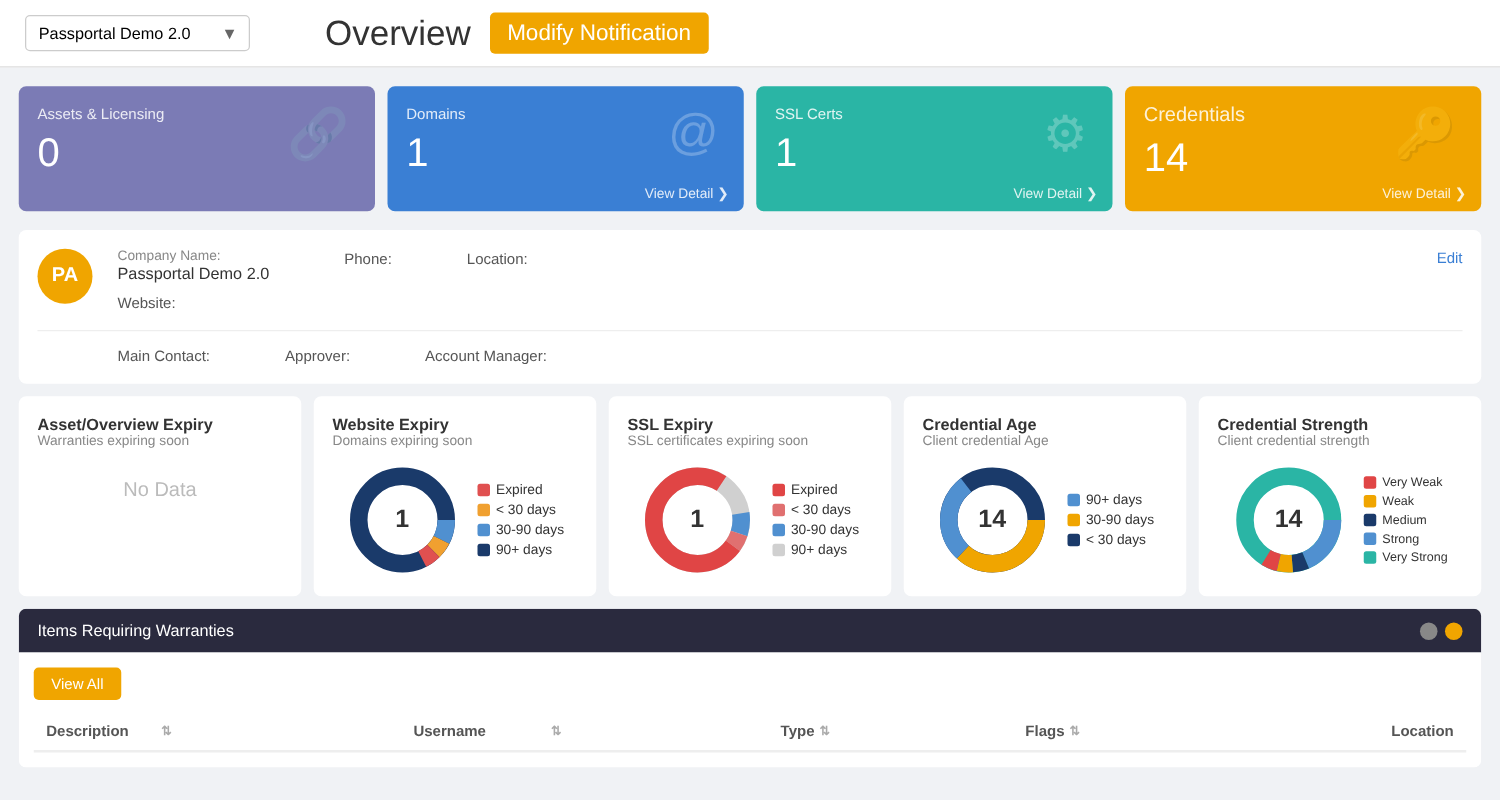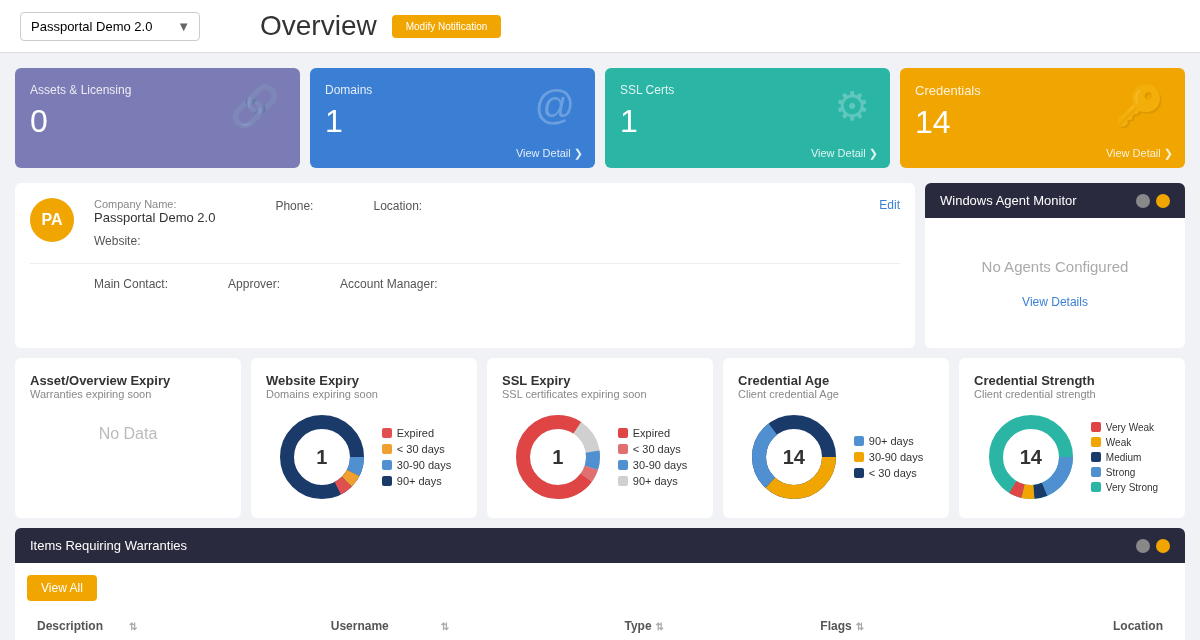--- a/index.html
+++ b/index.html
@@ -14,21 +14,21 @@
 <body>
 
 <div style="display:flex;align-items:center;padding:10px 20px;background:#fff;border-bottom:1px solid #ddd;">
   <div class="header-select-wrap">
     <select class="header-select" value="Passportal Demo 2.0">
       <option>Passportal Demo 2.0</option>
     </select>
     <span class="header-select-arrow">▼</span>
   </div>
   <h1 class="header-title" style="font-size:28px;font-weight:300;margin-left:60px;">Overview</h1>
-  <button class="modify-btn" style="margin-left:15px;background:#f0a500;color:#fff;border:none;border-radius:4px;padding:6px 14px;font-size:10px;cursor:pointer;">Modify Notification</button>
+  <button class="modify-btn" style="margin-left:15px;background:#f0a500;color:#fff;border:none;border-radius:4px;padding:6px 14px;font-size:18px;cursor:pointer;">Modify Notification</button>
 </div>
 
 <div style="display:flex;gap:10px;padding:15px;">
 
   <div style="flex:1;border-radius:6px;padding:15px;position:relative;overflow:hidden;min-height:100px;background:#7b7bb5;">
     <div style="color:rgba(255,255,255,0.85);font-size:12px;margin-bottom:6px;">Assets &amp; Licensing</div>
     <div style="color:#fff;font-size:32px;font-weight:300;">0</div>
     <div style="position:absolute;right:20px;top:15px;font-size:40px;color:rgba(255,255,255,0.25);">🔗</div>
   </div>
 
@@ -40,21 +40,21 @@
   </div>
 
   <div style="flex:1;border-radius:6px;padding:15px;position:relative;overflow:hidden;min-height:100px;background:#2ab5a5;">
     <div style="color:rgba(255,255,255,0.85);font-size:12px;margin-bottom:6px;">SSL Certs</div>
     <div style="color:#fff;font-size:32px;font-weight:300;">1</div>
     <div style="position:absolute;right:20px;top:15px;font-size:40px;color:rgba(255,255,255,0.25);">⚙</div>
     <div style="position:absolute;bottom:8px;right:12px;color:rgba(255,255,255,0.85);font-size:11px;cursor:pointer;">View Detail ❯</div>
   </div>
 
   <div style="flex:1;border-radius:6px;padding:15px;position:relative;overflow:hidden;min-height:100px;background:#f0a500;">
-    <div style="color:rgba(255,255,255,0.85);font-size:13px;margin-bottom:6px;">Credentials</div>
+    <div style="color:rgba(255,255,255,0.85);font-size:16px;margin-bottom:6px;">Credentials</div>
     <div style="color:#fff;font-size:32px;font-weight:300;">14</div>
     <div style="position:absolute;right:20px;top:15px;font-size:40px;color:rgba(255,255,255,0.25);">🔑</div>
     <div style="position:absolute;bottom:8px;right:12px;color:rgba(255,255,255,0.85);font-size:11px;cursor:pointer;">View Detail ❯</div>
   </div>
 </div>
 
 <div style="display:flex;gap:10px;margin:0 15px 10px;">
 
   <div style="flex:1;background:#fff;border-radius:6px;padding:15px;position:relative;">
     <span style="position:absolute;top:15px;right:15px;color:#3a7fd4;font-size:12px;cursor:pointer;">Edit</span>
@@ -90,33 +90,20 @@
         <span style="font-size:12px;color:#555;">Approver:</span>
         <span style="font-size:12px;"></span>
       </div>
       <div>
         <span style="font-size:12px;color:#555;">Account Manager:</span>
         <span style="font-size:12px;"></span>
       </div>
     </div>
   </div>
 
-  <div style="width:260px;border-radius:6px;overflow:hidden;">
-    <div style="background:#2a2a3e;color:#fff;padding:10px 15px;display:flex;align-items:center;justify-content:space-between;font-size:13px;">
-      <span>Windows Agent Monitor</span>
-      <div style="display:flex;gap:6px;">
-        <span style="width:14px;height:14px;border-radius:50%;background:#888;display:inline-block;cursor:pointer;"></span>
-        <span style="width:14px;height:14px;border-radius:50%;background:#f0a500;display:inline-block;cursor:pointer;"></span>
-      </div>
-    </div>
-    <div style="background:#fff;padding:30px;text-align:center;min-height:130px;display:flex;flex-direction:column;align-items:center;justify-content:center;">
-      <div style="color:#aaa;font-size:15px;">No Agents Configured</div>
-      <div style="color:#3a7fd4;font-size:12px;cursor:pointer;margin-top:20px;">View Details</div>
-    </div>
-  </div>
 </div>
 
 <div style="display:flex;gap:10px;margin:0 15px 10px;">
 
   <div style="flex:1;background:#fff;border-radius:6px;padding:15px;min-height:160px;">
     <div style="font-size:13px;font-weight:600;color:#333;">Asset/Overview Expiry</div>
     <div style="font-size:11px;color:#888;margin-bottom:12px;">Warranties expiring soon</div>
     <div style="color:#bbb;font-size:16px;text-align:center;margin:25px 0;">No Data</div>
   </div>
 

